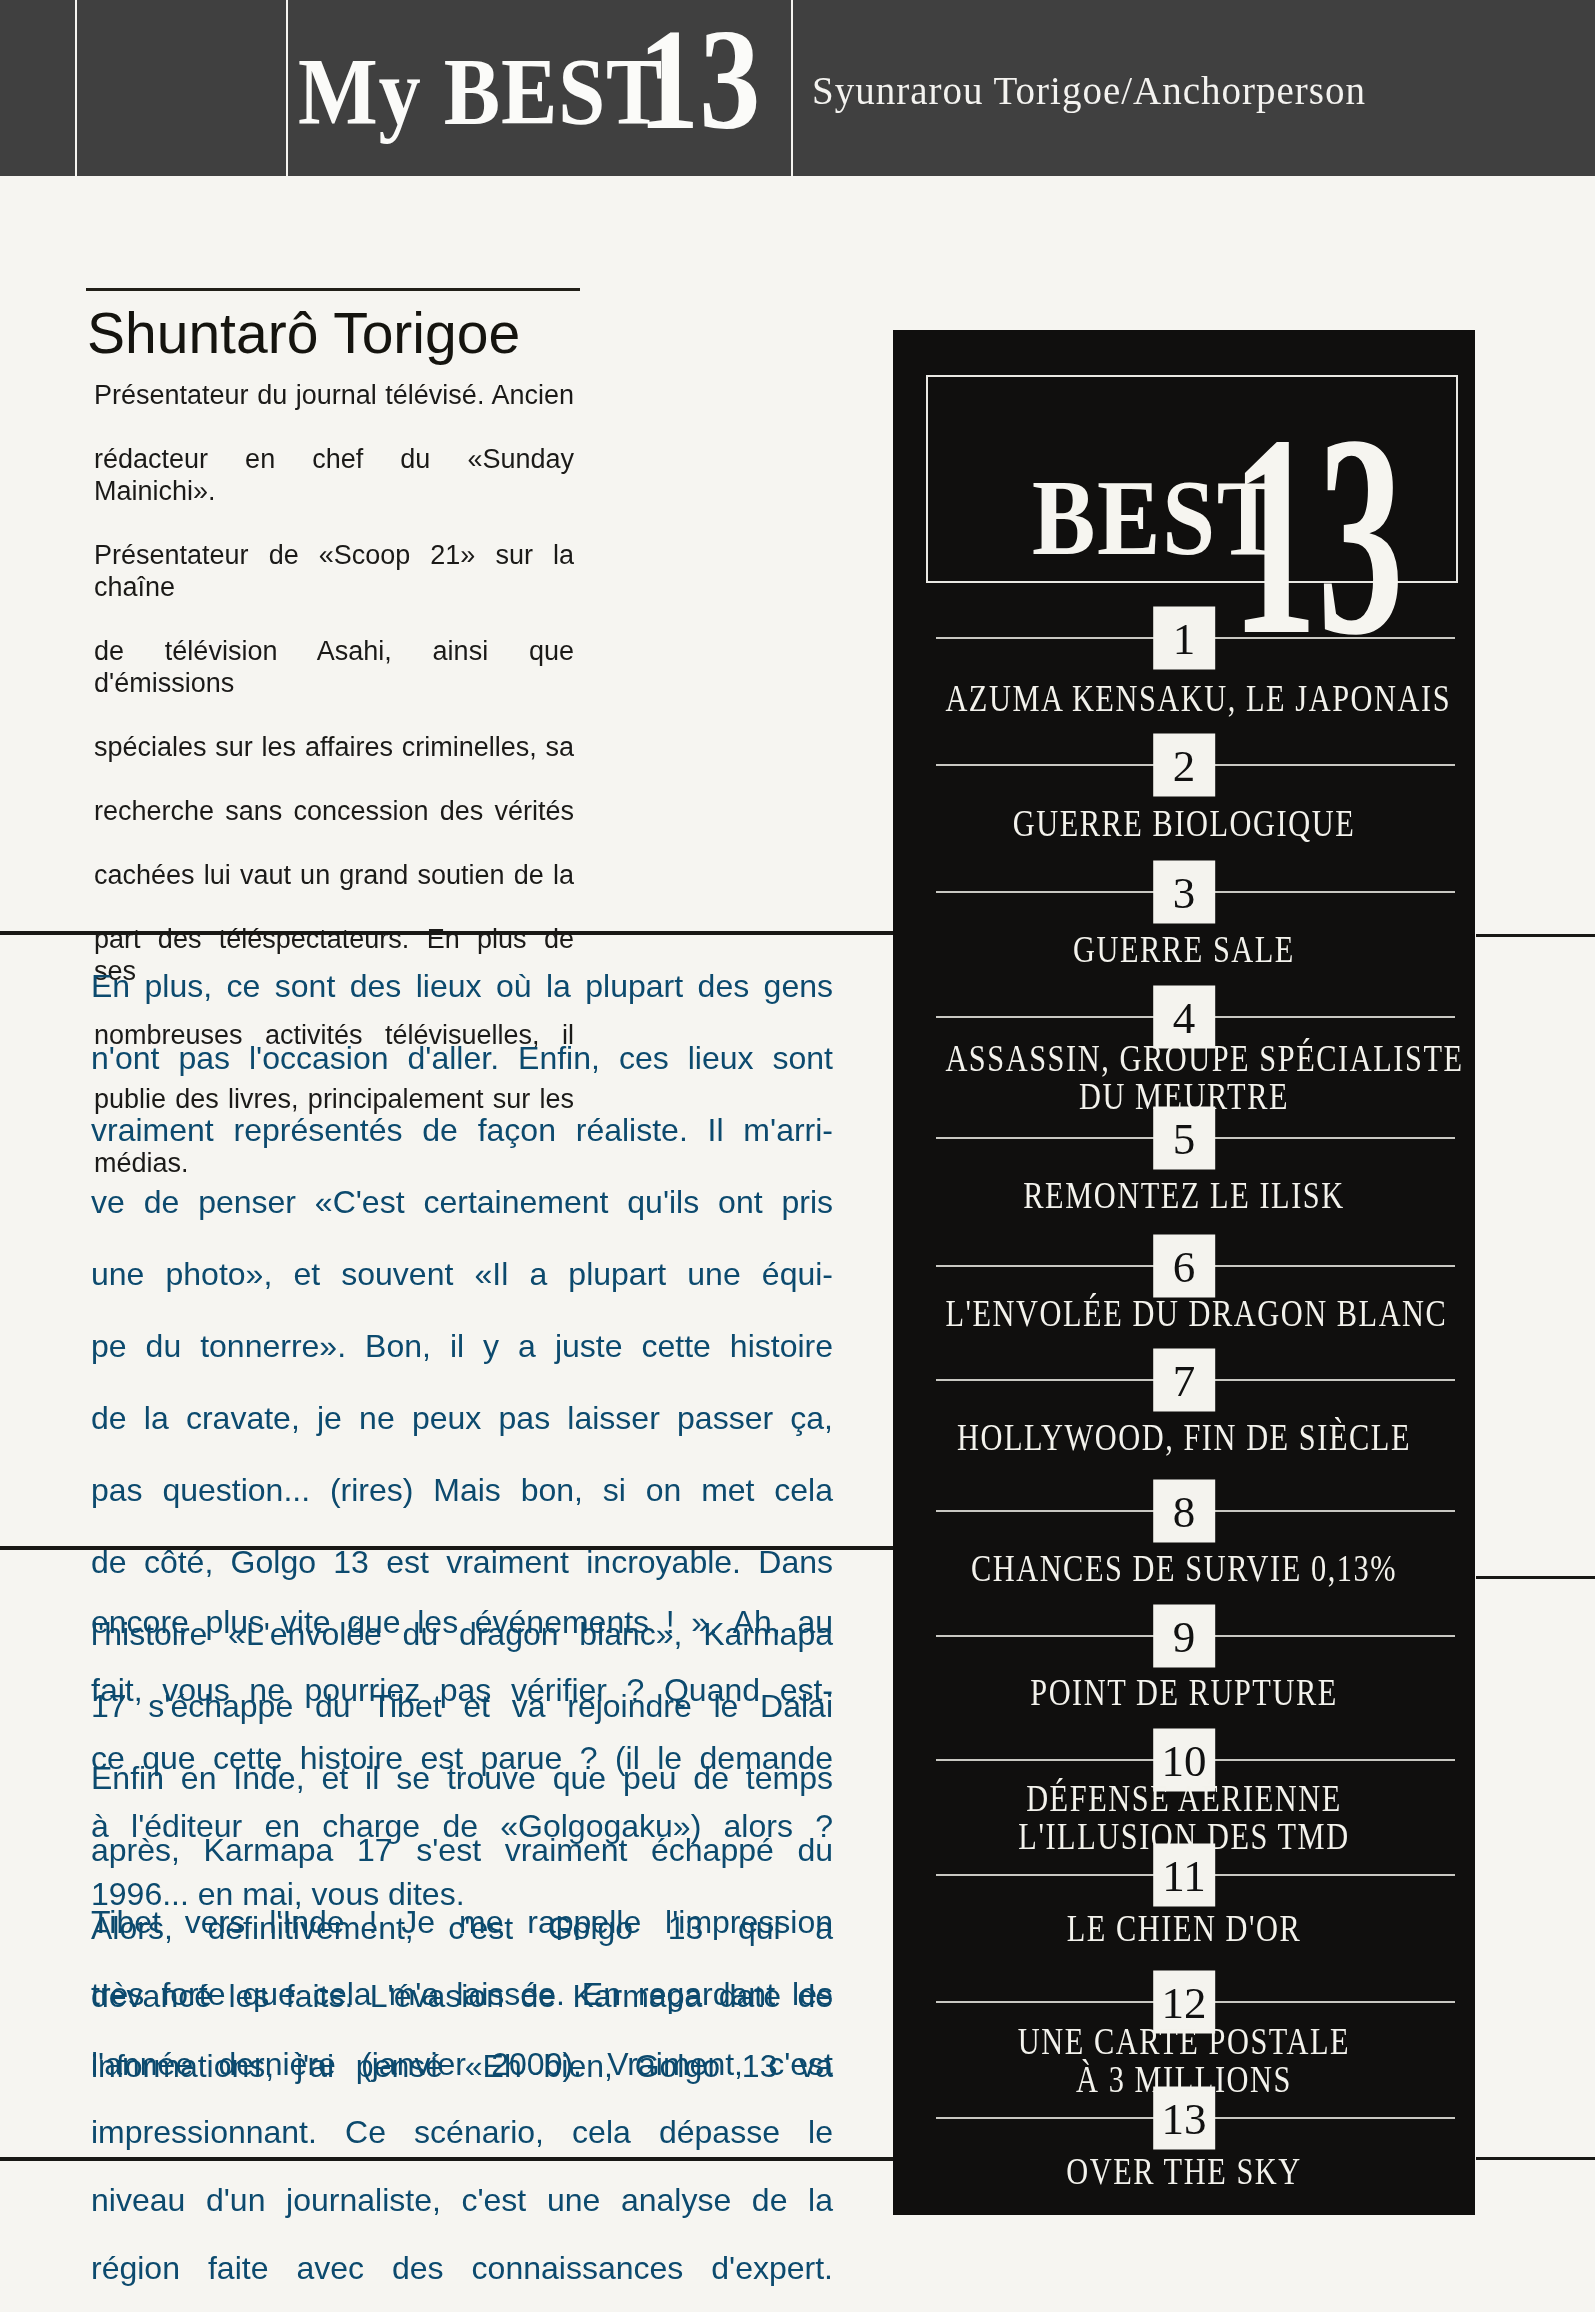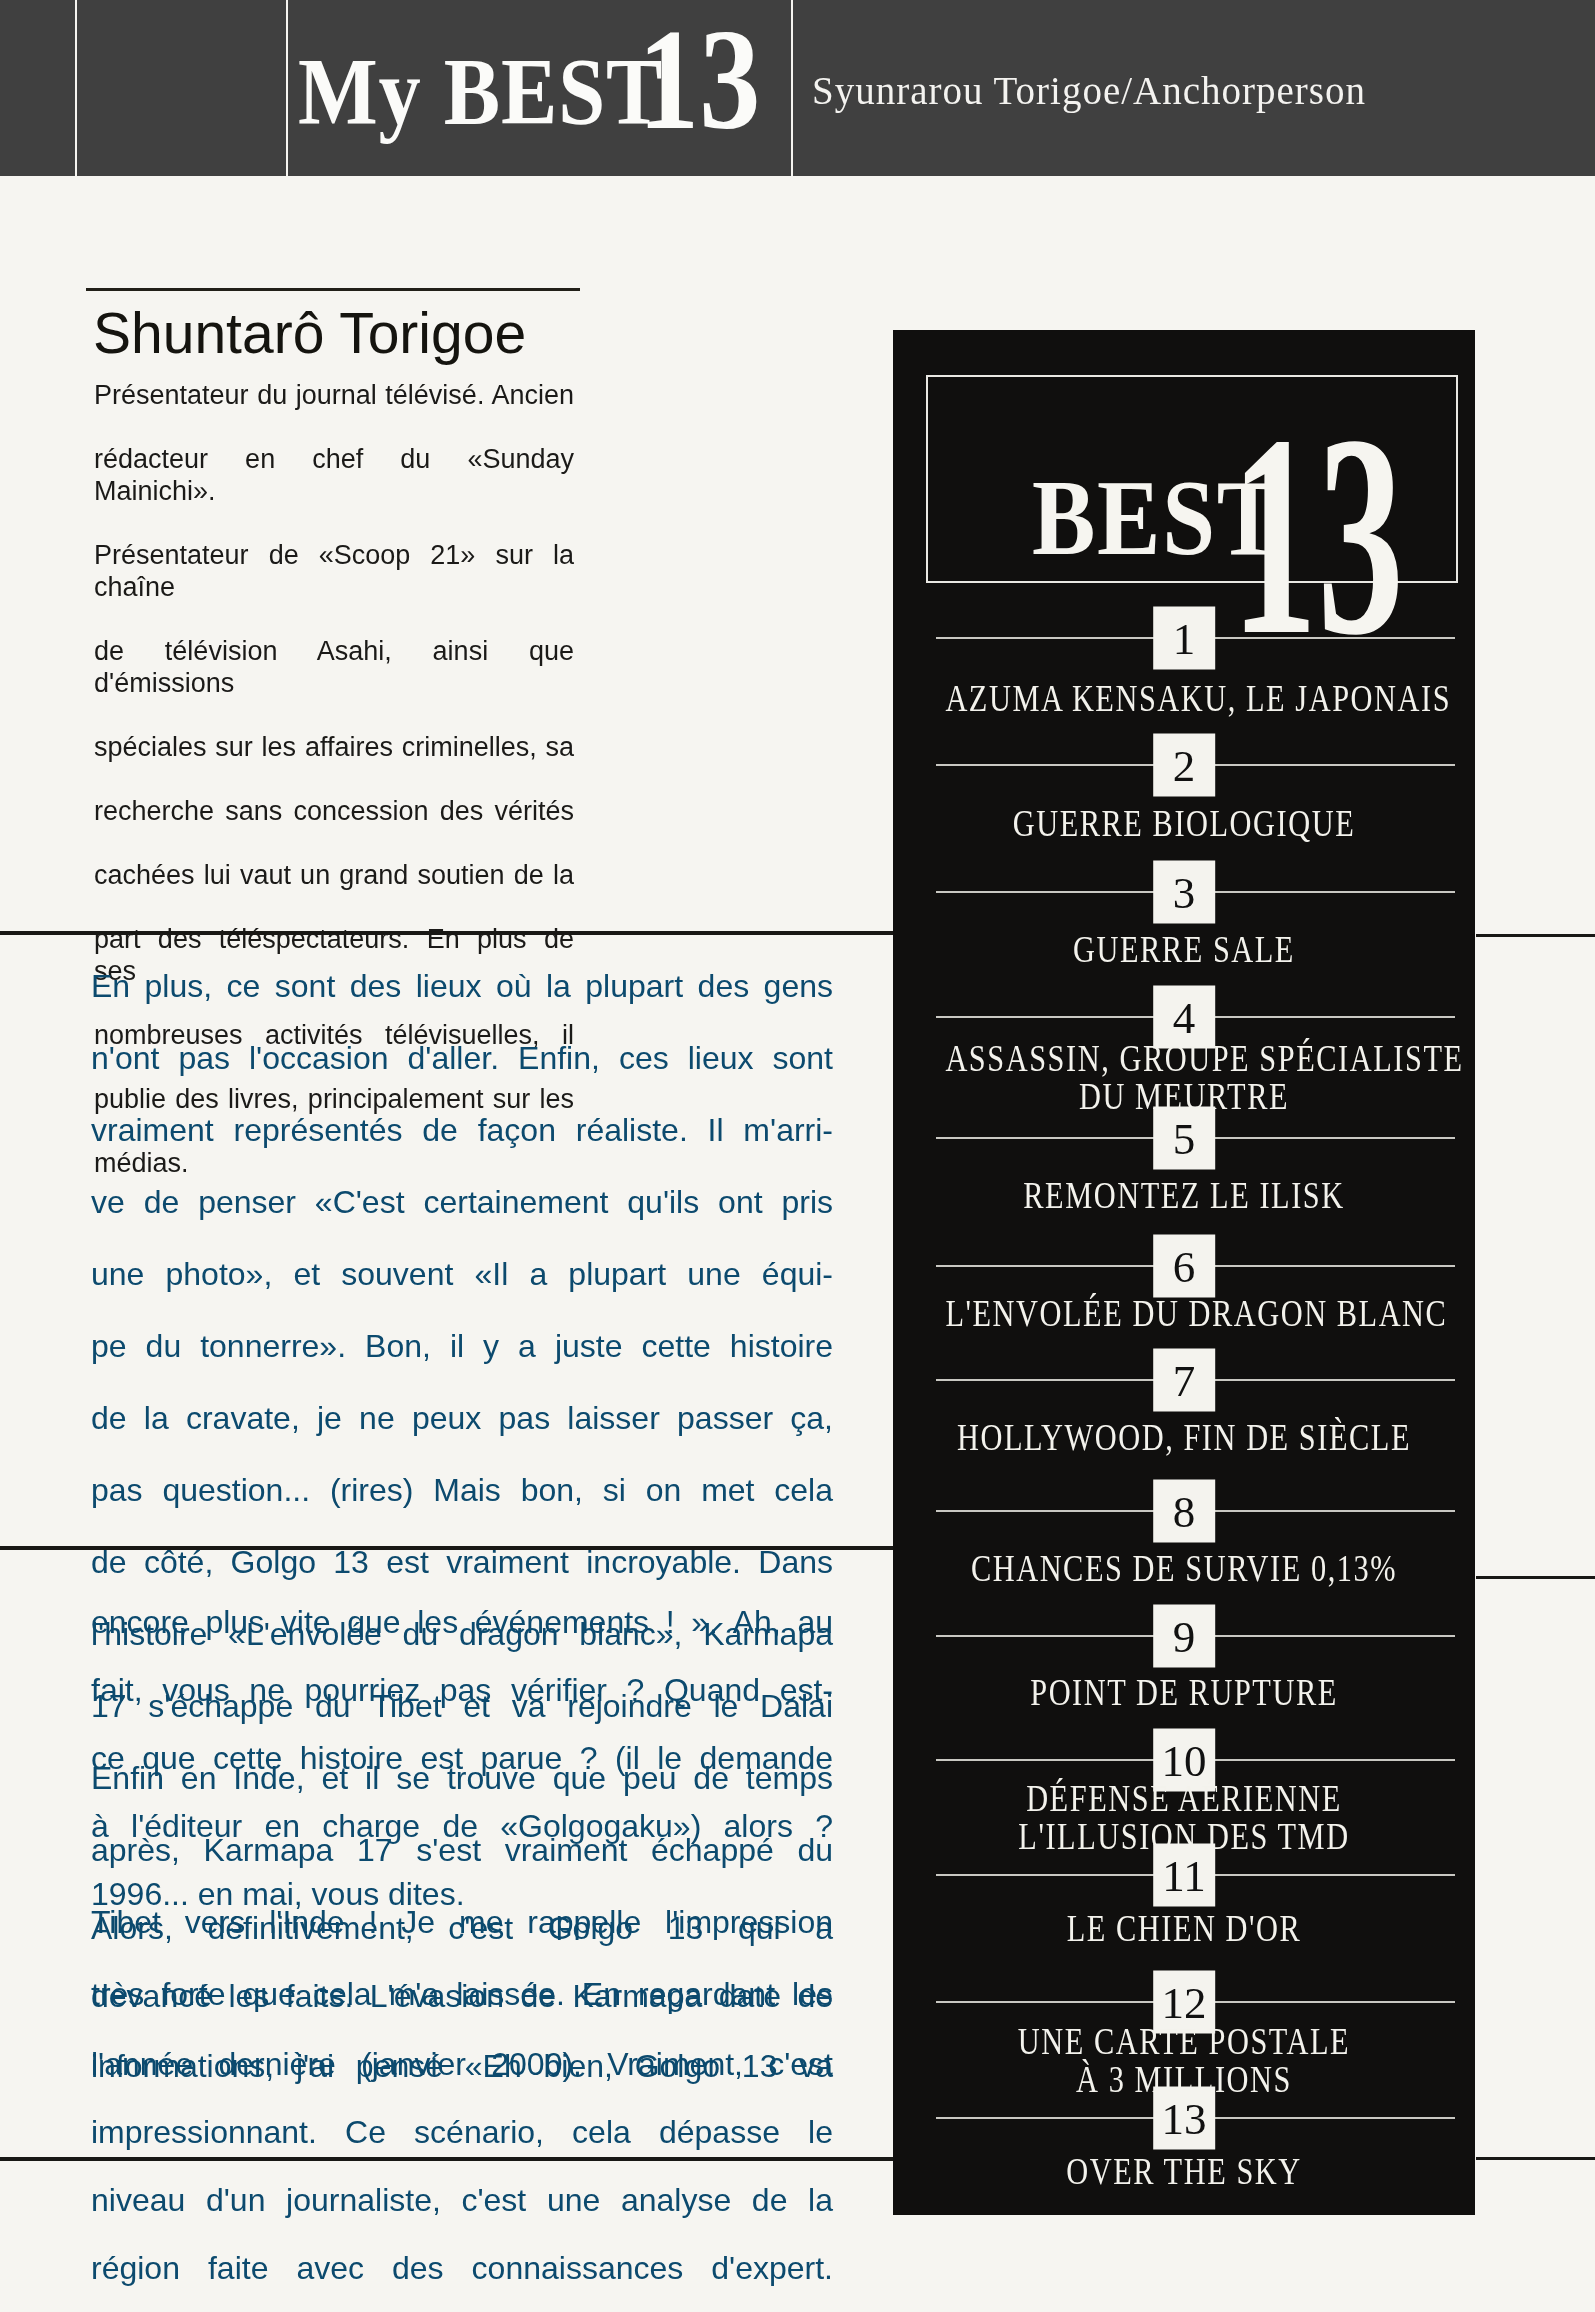--- a/index.html
+++ b/index.html
@@ -23,21 +23,21 @@
     color:#fbfbf9;font-weight:600;white-space:nowrap;
     transform:scaleX(.85);transform-origin:left top;
   }
   .byline{
     position:absolute;left:812px;top:71px;font-size:39px;line-height:1;
     color:#f4f3f0;letter-spacing:1px;white-space:nowrap;
   }
   
   .head-rule{position:absolute;left:86px;top:288px;width:494px;height:2.9px;background:#222019;}
   .profile-name{
-    position:absolute;left:93px;top:305px;font-size:57px;line-height:1;
+    position:absolute;left:87px;top:305px;font-size:57px;line-height:1;
     letter-spacing:0px;color:#15140f;white-space:nowrap;
     font-family:"Liberation Sans", sans-serif;font-weight:400;
   }
   .bio{
     position:absolute;left:94px;top:379px;width:480px;
     font-size:27px;line-height:32px;
     font-family:"Liberation Sans", sans-serif;
   }
   
   .tline{text-align:justify;}

